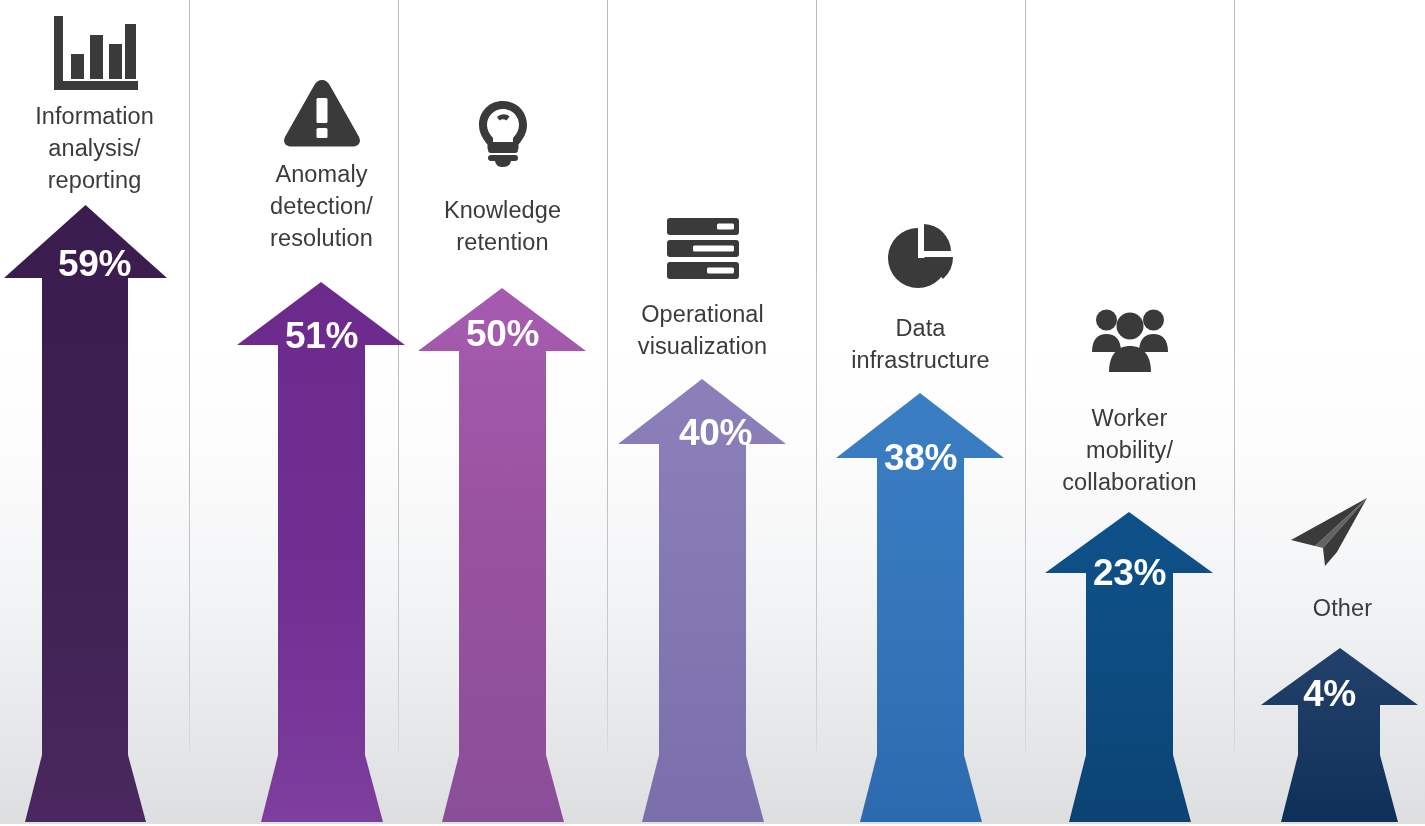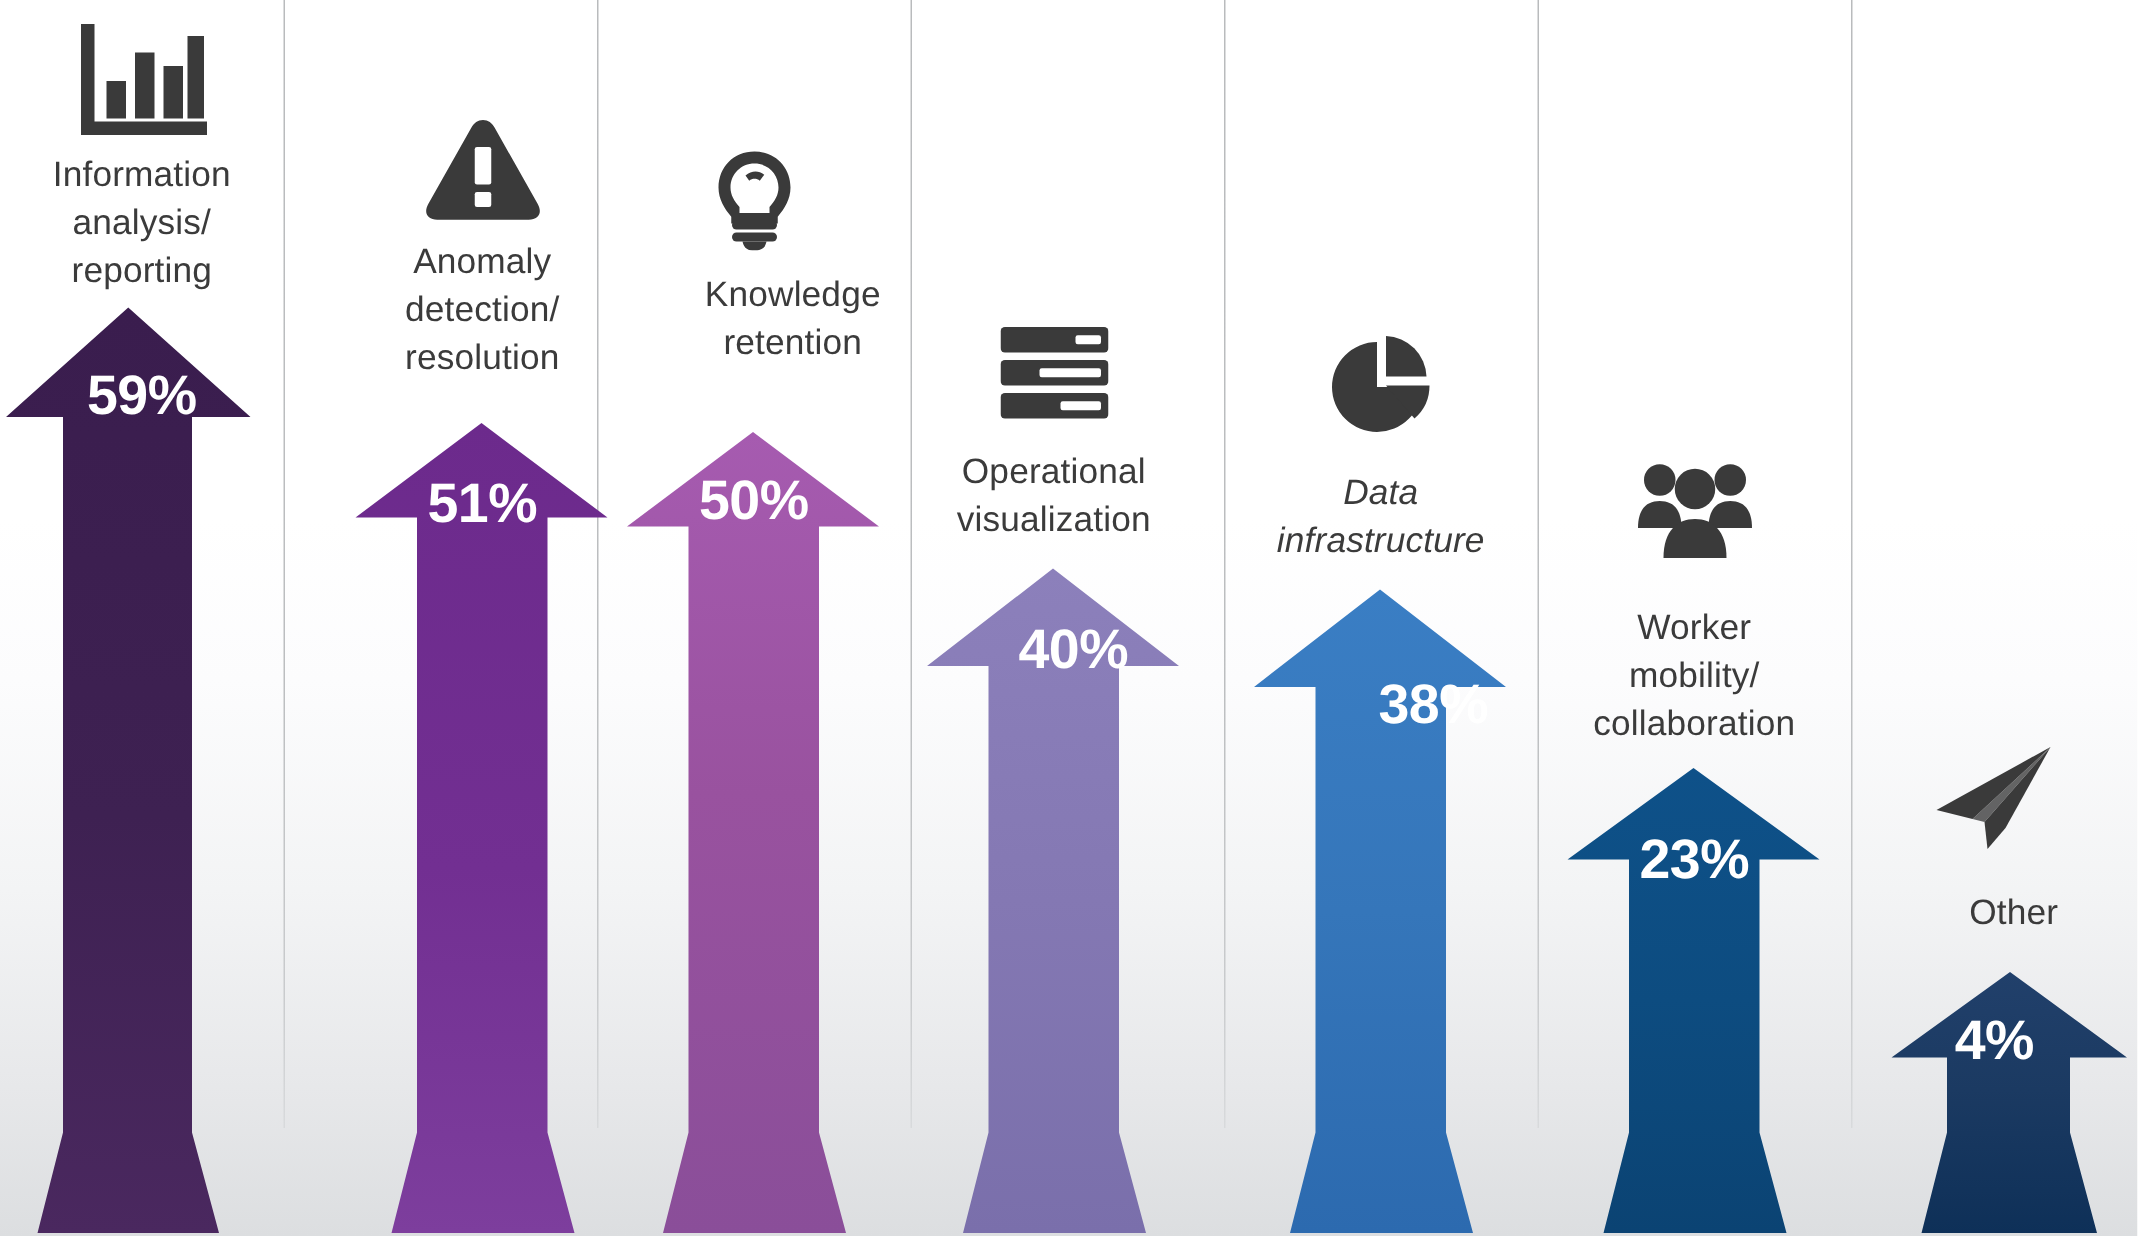--- a/index.html
+++ b/index.html
@@ -140,21 +140,21 @@
   <div class="col" style="left:398px;width:209px;">
     <div class="icon-wrap" style="top:95px;height:72px;">
       <svg width="56" height="68" viewBox="0 0 56 68" aria-hidden="true">
         <path d="M28 2 C 14 2 4 12.5 4 26 C 4 34 8 40 12.5 45.5 L 12.5 50 L 43.5 50 L 43.5 45.5 C 48 40 52 34 52 26 C 52 12.5 42 2 28 2 Z M 28 10 C 37 10 44 17 44 26 C 44 31 41.5 35 38 39 L 38 43 L 18 43 L 18 39 C 14.5 35 12 31 12 26 C 12 17 19 10 28 10 Z" fill="#3a3a3a"></path>
         <path d="M 22 18 C 26 14.5 31 14.5 34.5 17.5 L 31.5 21.5 C 29.5 19.8 26.5 19.8 24.5 21.5 Z" fill="#3a3a3a"></path>
         <rect x="13" y="48" width="30" height="6" rx="3" fill="#3a3a3a"></rect>
         <rect x="13" y="56" width="30" height="6" rx="3" fill="#3a3a3a"></rect>
         <path d="M 20 62 L 36 62 C 35 67 32 68 28 68 C 24 68 21 67 20 62 Z" fill="#3a3a3a"></path>
       </svg>
     </div>
-    <div class="label" style="top:180px;padding-left:26px;">Knowledge
+    <div class="label" style="top:194px;">Knowledge
 retention</div>
     <svg class="arrow-svg" width="209" height="826" viewBox="0 0 209 826">
       <defs>
         <linearGradient id="g3" x1="0" y1="0" x2="0" y2="1">
           <stop offset="0" stop-color="#a65bb0"></stop>
           <stop offset="0.45" stop-color="#99529f"></stop>
           <stop offset="1" stop-color="#8a4e99"></stop>
         </linearGradient>
       </defs>
       <path d="M 104 288 L 188 351 L 148 351 L 148 755 L 166 822 L 44 822 L 61 755 L 61 351 L 20 351 Z" fill="url(#g3)"></path>
@@ -193,33 +193,33 @@
   </div>
 
   <div class="col" style="left:816px;width:209px;">
     <div class="icon-wrap" style="top:222px;height:70px;">
       <svg width="68" height="68" viewBox="0 0 68 68" aria-hidden="true">
         <path d="M 31 4 A 30 30 0 1 0 61 34 L 31 34 Z" fill="#3a3a3a"></path>
         <path d="M 37 0 L 37 27 L 64 27 A 28 28 0 0 0 37 0 Z" fill="#3a3a3a"></path>
         <path d="M 37 33 L 66 33 A 29 29 0 0 1 56 55 Z" fill="#3a3a3a"></path>
       </svg>
     </div>
-    <div class="label" style="top:312px;font-style:italic;">Data
+    <div class="label" style="top:312px;">Data
 infrastructure</div>
     <svg class="arrow-svg" width="209" height="826" viewBox="0 0 209 826">
       <defs>
         <linearGradient id="g5" x1="0" y1="0" x2="0" y2="1">
           <stop offset="0" stop-color="#3a7ec4"></stop>
           <stop offset="0.5" stop-color="#3576ba"></stop>
           <stop offset="1" stop-color="#2c6aaf"></stop>
         </linearGradient>
       </defs>
       <path d="M 104 393 L 188 458 L 148 458 L 148 755 L 166 822 L 44 822 L 61 755 L 61 458 L 20 458 Z" fill="url(#g5)"></path>
     </svg>
-    <div class="value" style="top:449px;margin-left:35px;">38%</div>
+    <div class="value" style="top:437px;">38%</div>
   </div>
 
   <div class="col" style="left:1025px;width:209px;">
     <div class="icon-wrap" style="top:302px;height:72px;">
       <svg width="76" height="66" viewBox="0 0 76 66" aria-hidden="true">
         <g fill="#3a3a3a">
           <circle cx="14.5" cy="12" r="10.5"></circle>
           <path d="M 0 44 C 0 31 6 26 14.5 26 C 23 26 29 31 29 44 Z"></path>
           <circle cx="61.5" cy="12" r="10.5"></circle>
           <path d="M 47 44 C 47 31 53 26 61.5 26 C 70 26 76 31 76 44 Z"></path>

